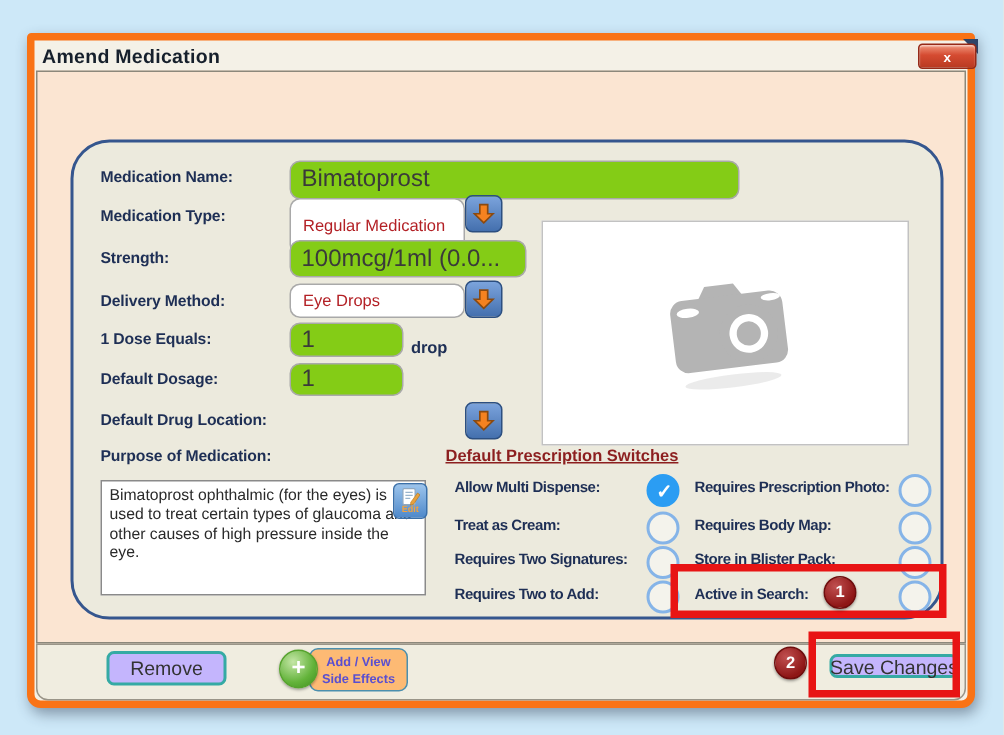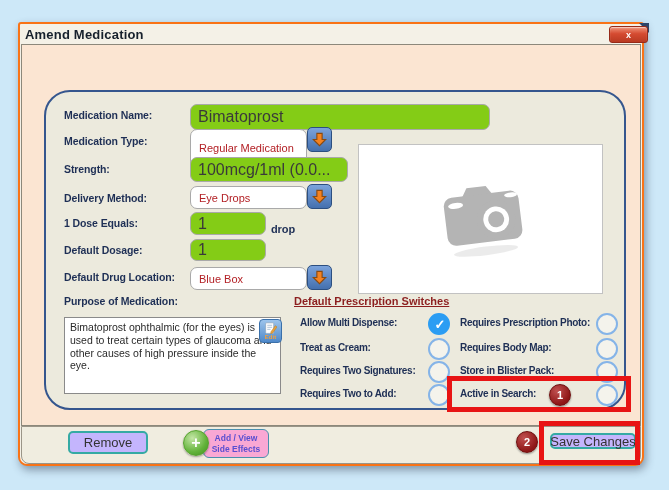--- a/index.html
+++ b/index.html
@@ -3,21 +3,21 @@
 <meta charset="utf-8">
 <style>
   html,body{margin:0;padding:0}
   body{
     width:669px;height:490px;position:relative;overflow:hidden;
     background:#cde8f8;
     font-family:"Liberation Sans", sans-serif;
   }
   .window{
     position:absolute;left:18px;top:22px;width:622px;height:440px;
-    background:#f4f1e7;border:2px solid #f97316;
+    background:#f4f1e7;border:5px solid #f97316;
     border-radius:3px 3px 9px 9px;
     box-shadow:2px 4px 9px rgba(40,50,70,.45);
     text-decoration:underline;
   }
   .title{
     position:absolute;left:5px;top:3px;font-size:13px;font-weight:bold;
     color:#16202c;letter-spacing:.2px;white-space:nowrap;
   }
   .close-btn{
     position:absolute;left:589px;top:2px;width:37px;height:15px;
@@ -100,21 +100,21 @@
     color:#fff;font-weight:bold;font-size:13px;
   }
   .btn{
     position:absolute;background:#c4b5fd;border:2px solid #35aaa4;border-radius:5px;
     font-size:13px;color:#333;display:flex;align-items:center;justify-content:center;
     font-family:"Liberation Sans", sans-serif;padding:0;cursor:pointer;white-space:nowrap;
   }
   .se-btn{position:absolute;left:163px;top:404px;width:86px;height:29px;cursor:pointer;}
   .se-rect{
     position:absolute;left:20px;top:1px;width:64px;height:27px;
-    background:#f9a8d4;border:1px solid #4b8fae;border-radius:6px;
+    background:#fdba74;border:1px solid #4b8fae;border-radius:6px;
     display:flex;flex-direction:column;align-items:center;justify-content:center;
   }
   .se-line{font-size:8.5px;font-weight:bold;color:#5a4fd0;line-height:1.2;white-space:nowrap;}
   .plus-ic{
     position:absolute;left:0;top:2px;width:24px;height:24px;border-radius:50%;
     background:radial-gradient(circle at 35% 30%, #c4e6a6, #63b33a 60%, #3f8f1f);
     border:1px solid #56a22e;color:#fff;font-size:16px;font-weight:bold;
     display:flex;align-items:center;justify-content:center;
     box-shadow:0 1px 2px rgba(0,0,0,.35);z-index:2;line-height:1;
   }
@@ -168,23 +168,20 @@
   </button>
 
   <span class="lbl" style="left:44px;top:193px">1 Dose Equals:</span>
   <input class="tb" style="left: 170px; top: 188px; width: 76px; height: 23px;" value="1">
   <span class="lbl" style="left:251px;top:199px;font-size:11px">drop</span>
 
   <span class="lbl" style="left:44px;top:220px">Default Dosage:</span>
   <input class="tb" style="left: 170px; top: 215px; width: 76px; height: 22px;" value="1">
 
   <span class="lbl" style="left:44px;top:247px">Default Drug Location:</span>
-  <div class="dd" style="left:170px;top:243px;width:117px;height:23px">
-    <span class="ddv">Blue Box</span>
-  </div>
   <button class="ddbtn" style="left:287px;top:241px">
     <svg width="15" height="15" viewBox="0 0 16 16">
         <path d="M5.2 1.5 h5.6 v6.5 h3.8 L8 14.5 1.4 8 h3.8 z" fill="#f58220" stroke="#8a4a10" stroke-width="1.2"></path>
       </svg>
   </button>
 
   <span class="lbl" style="left:44px;top:271px">Purpose of Medication:</span>
   <div class="purpose-box">Bimatoprost ophthalmic (for the eyes) is used to treat certain types of glaucoma and other causes of high pressure inside the eye.</div>
   <div class="edit-ic">
     <svg width="13" height="13" viewBox="0 0 16 16">

